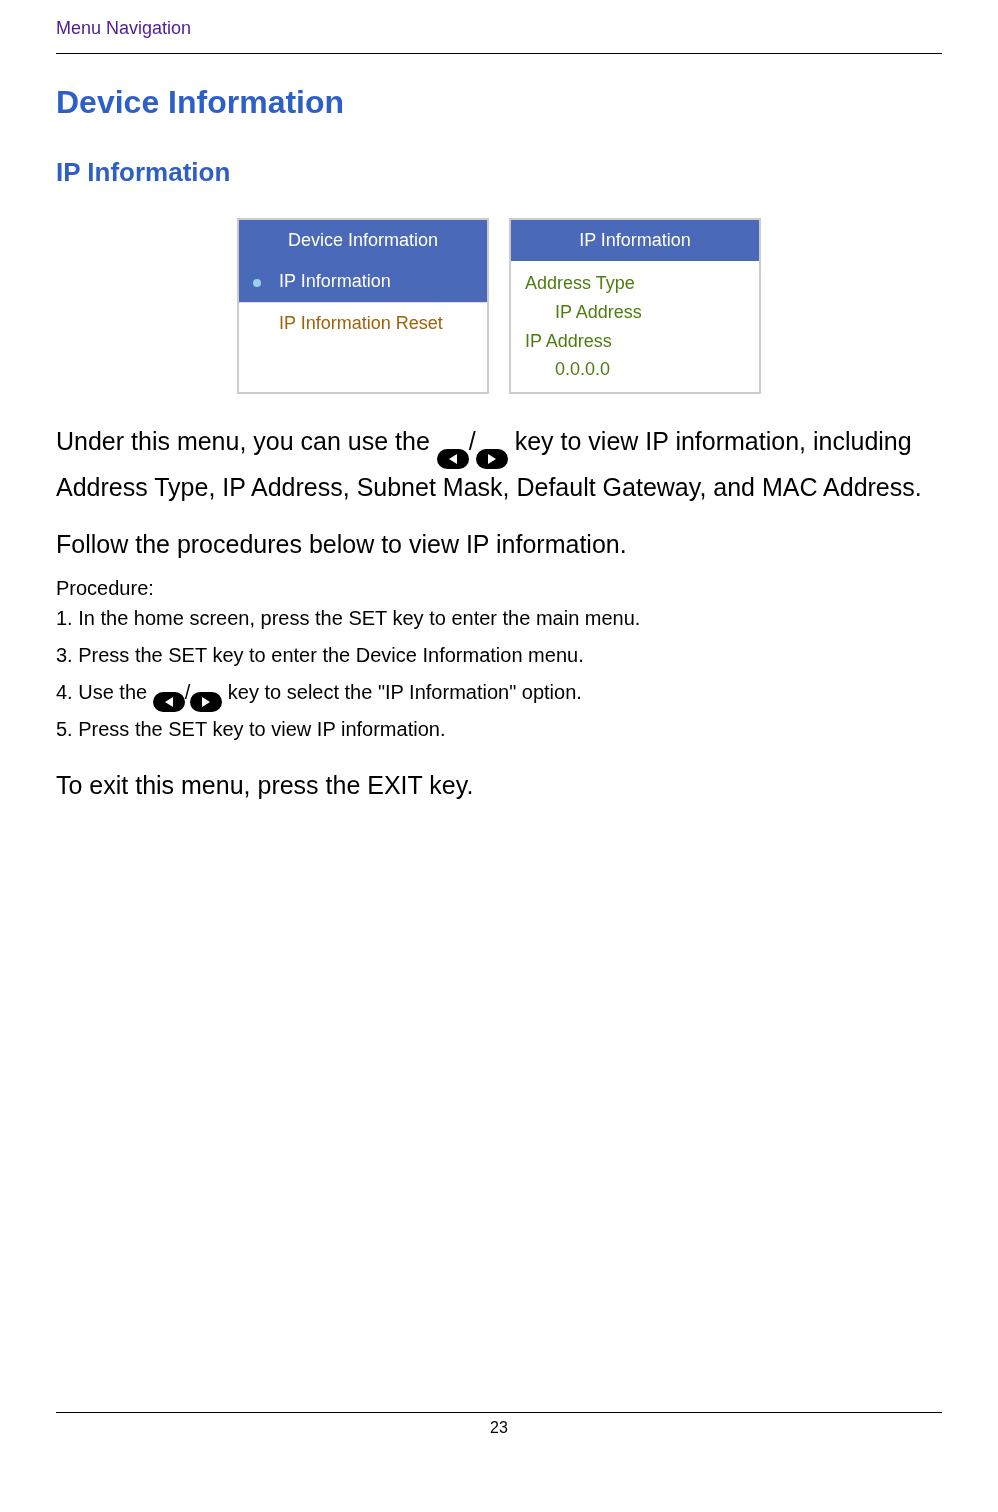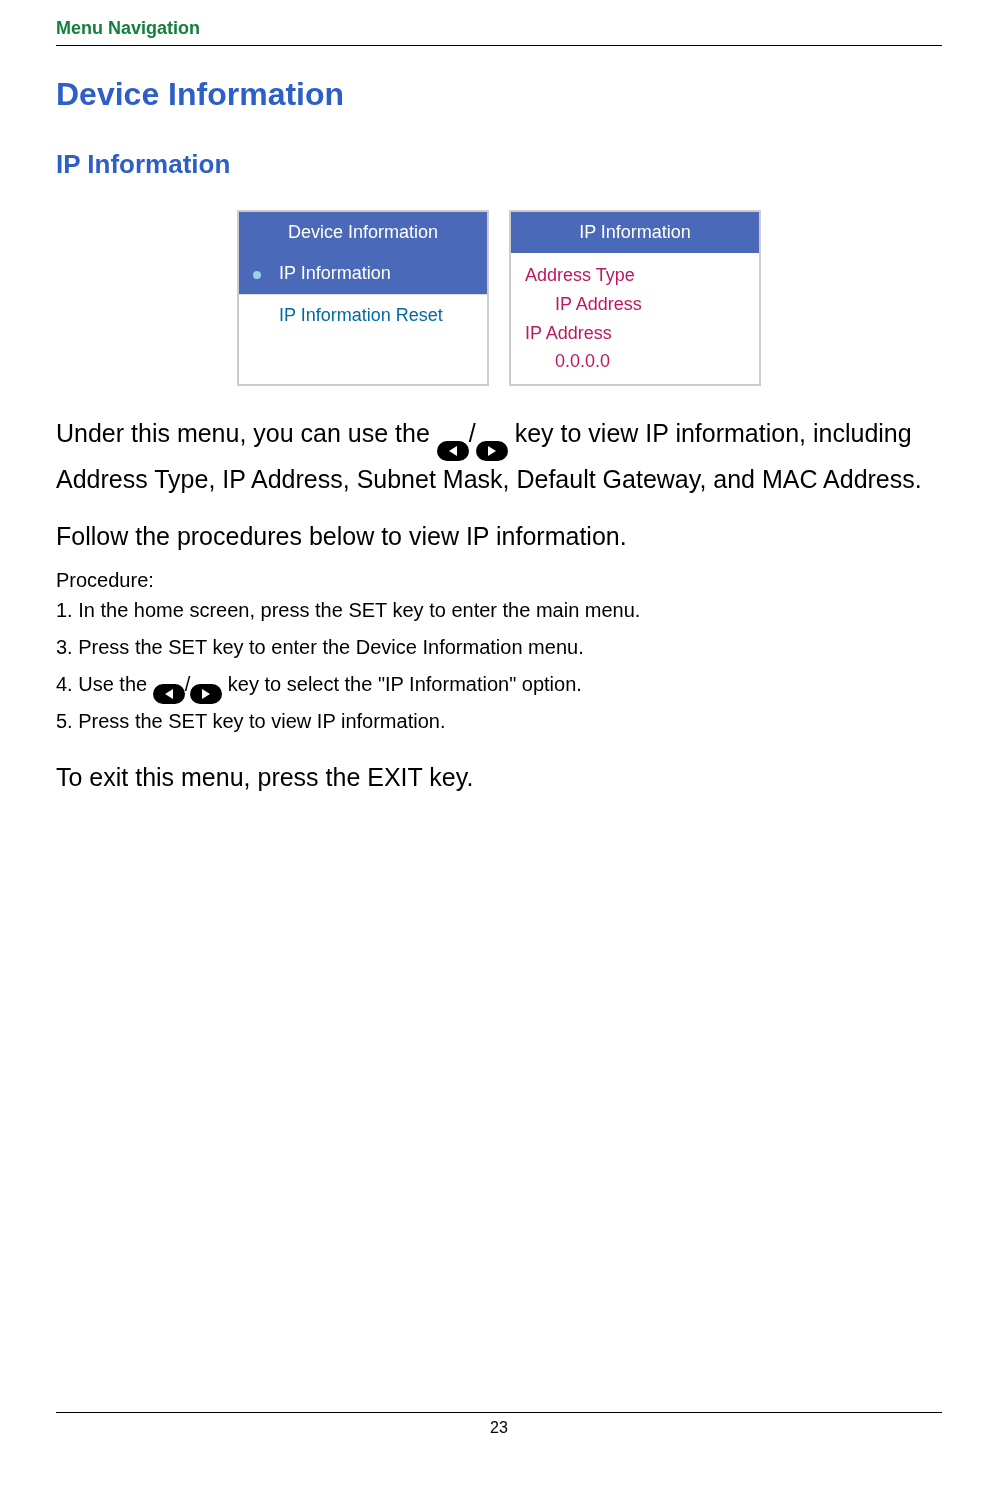--- a/index.html
+++ b/index.html
@@ -11,23 +11,23 @@
     width: 998px;
   }
   .page {
     padding: 18px 56px 0 56px;
     box-sizing: border-box;
     min-height: 1460px;
     position: relative;
   }
   .top-header {
     font-size: 18px;
-    font-weight: 700;
-    color: #15803d;
-    margin-bottom: 6px;
+    font-weight: 400;
+    color: #4c1d95;
+    margin-bottom: 14px;
   }
   .top-rule {
     border: none;
     border-top: 1px solid #000;
     margin: 0 0 30px 0;
   }
   .h1 {
     color: #2e5fc8;
     font-size: 32px;
     font-weight: bold;
@@ -53,21 +53,21 @@
   .panel-header {
     background: #4a69b8;
     color: #fff;
     text-align: center;
     font-size: 18px;
     padding: 10px 0;
   }
   .panel-row {
     border-bottom: 1px solid #ddd;
     font-size: 18px;
-    color: #0369a1;
+    color: #a16207;
     padding: 10px 14px;
     position: relative;
   }
   .panel-row:last-child { border-bottom: none; }
   .panel-row.selected {
     background: #4a69b8;
     color: #fff;
   }
   .panel-row .dot {
     position: absolute;
@@ -81,21 +81,21 @@
   .panel-row .label {
     padding-left: 26px;
     display: inline-block;
   }
   .panel2 .panel-header {
     background: #4a69b8;
   }
   .info-body {
     padding: 8px 14px;
     font-size: 18px;
-    color: #be185d;
+    color: #4d7c0f;
     line-height: 1.6;
   }
   .info-sub {
     padding-left: 30px;
   }
   .body-text {
     font-size: 25px;
     line-height: 1.85;
     margin-bottom: 10px;
   }

